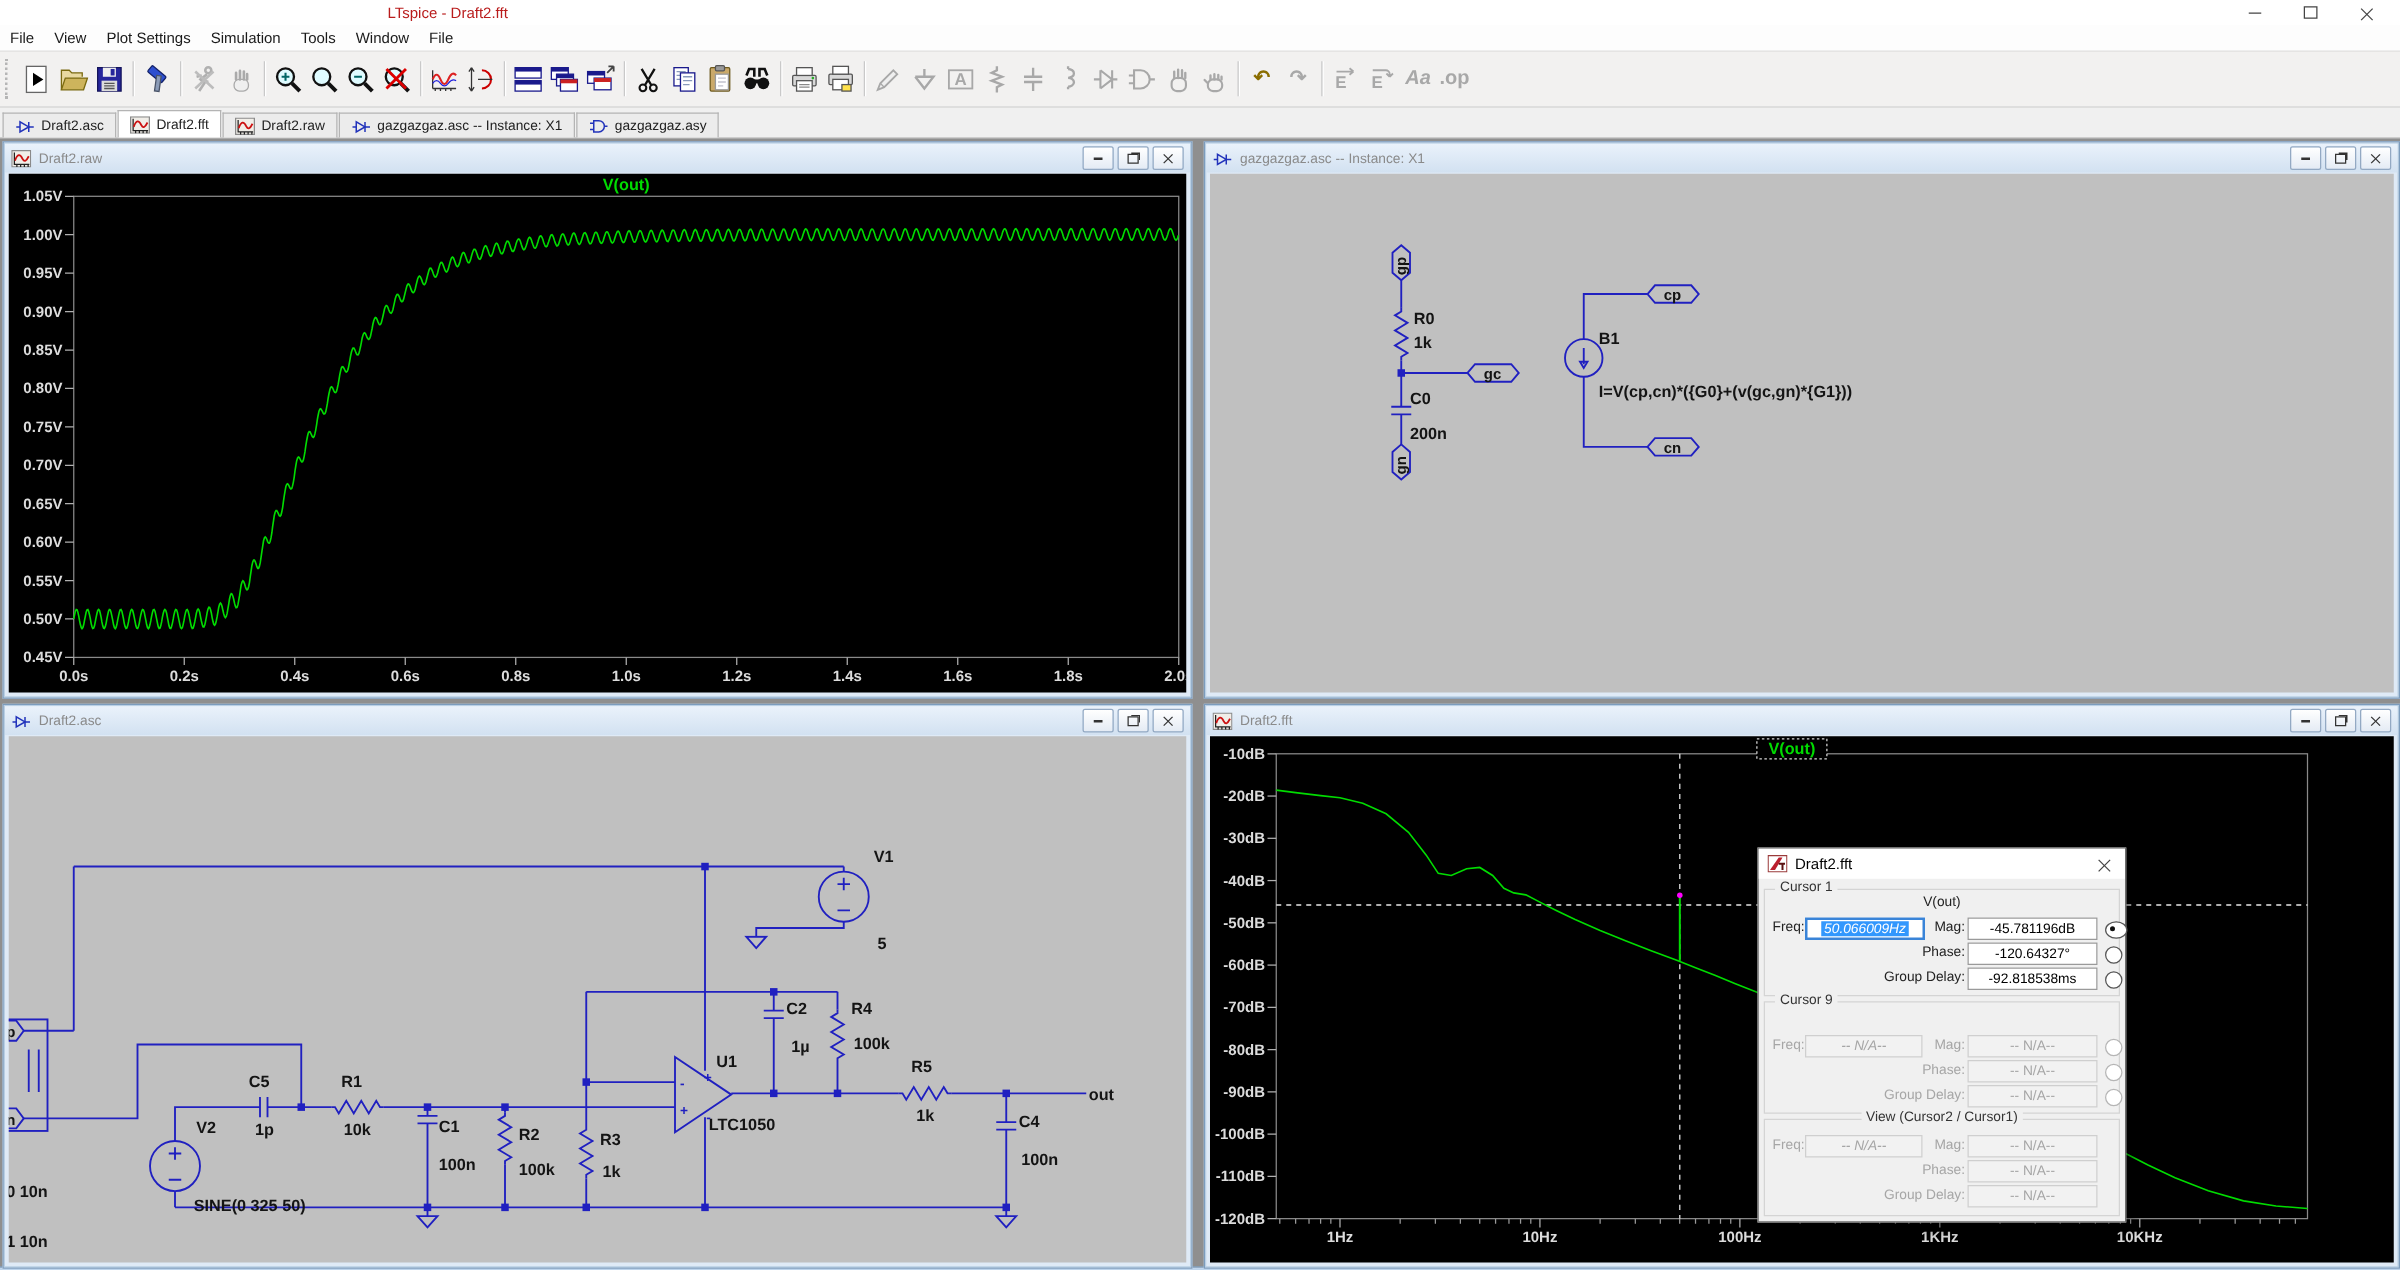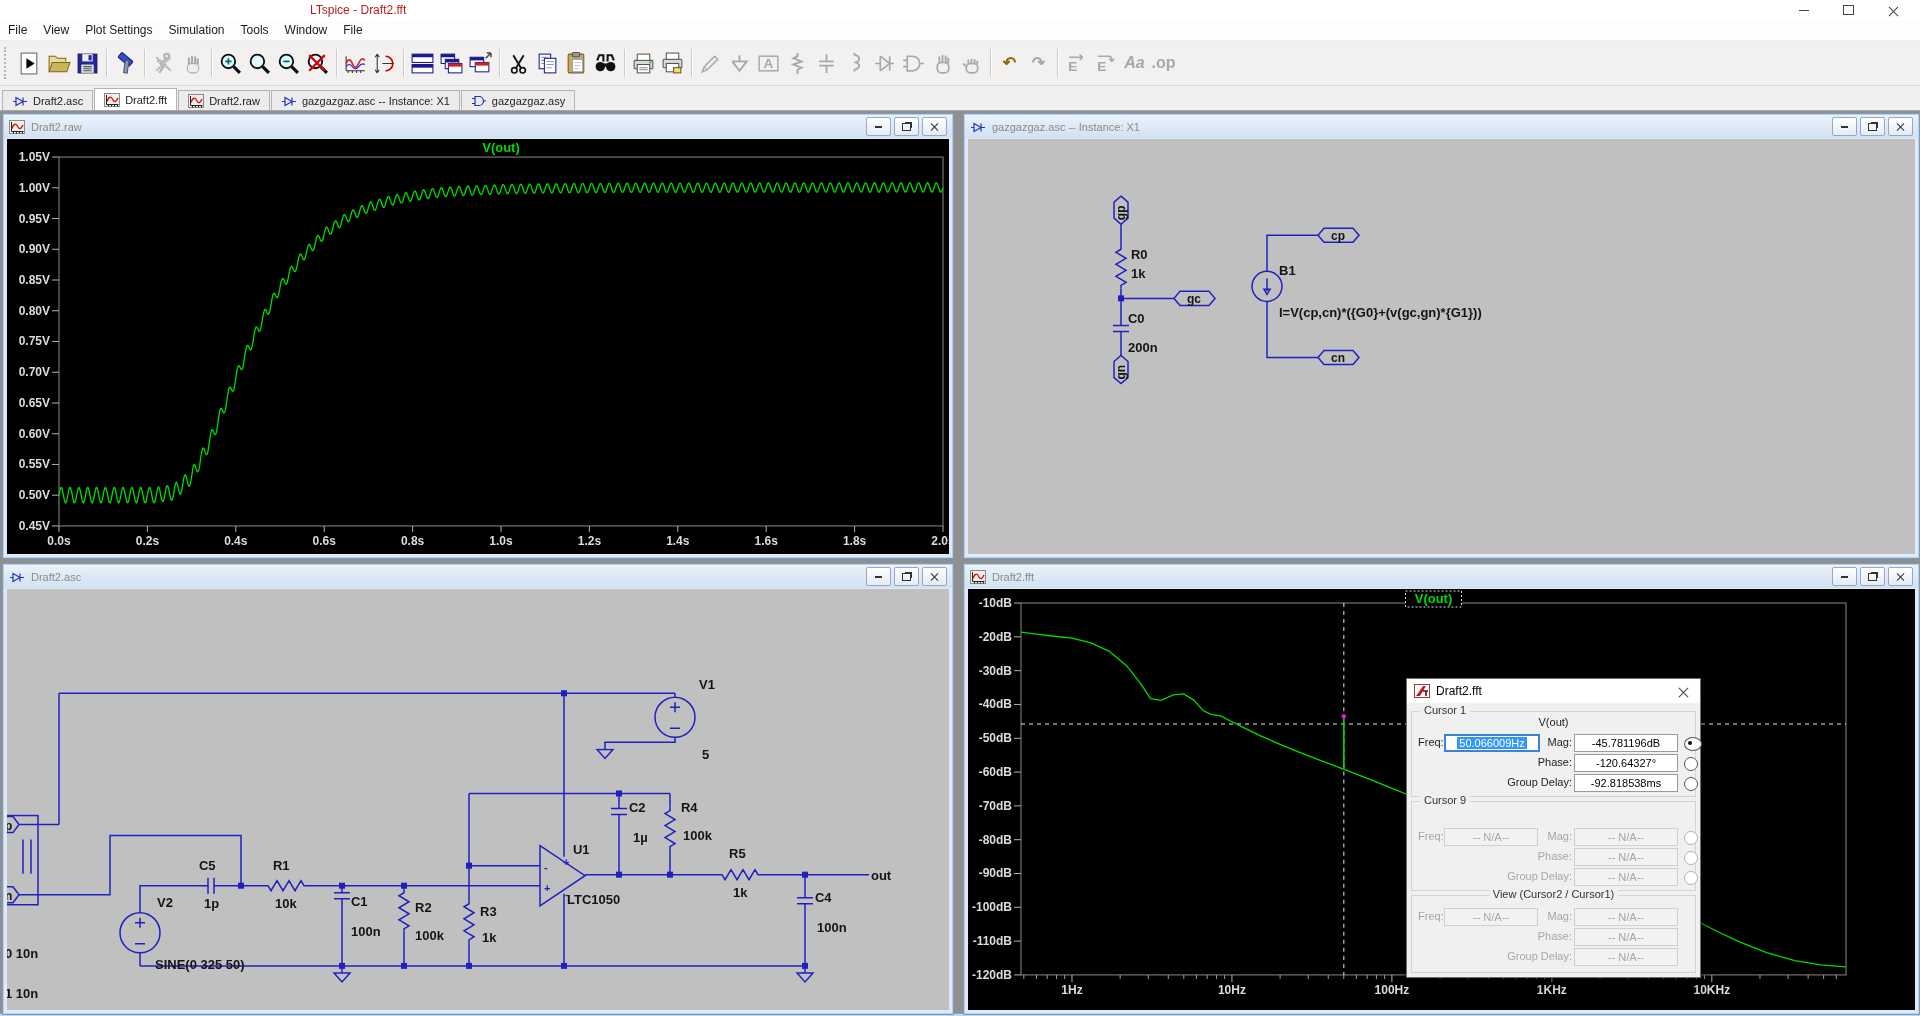--- a/index.html
+++ b/index.html
@@ -62,21 +62,21 @@
   #dlg-close{margin-left:auto;width:20px;display:flex;justify-content:center;}
   .grp{position:absolute;left:4px;right:4px;border:1px solid #d4d4d4;}
   .glabel{position:absolute;top:-8px;left:8px;background:#f0f0f0;padding:0 4px;color:#333;}
   .glabel.center{left:50%;transform:translateX(-50%);white-space:nowrap;}
   .drow{position:absolute;left:0;right:0;height:20px;}
   .flab{position:absolute;top:2px;color:#222;}
   .flab.dis{color:#a6a6a6;}
   .lab1{left:6px;}
   .lab2{left:84px;width:76px;text-align:right;}
   .fin{position:absolute;top:0;height:16px;line-height:16px;border:1px solid #9a9a9a;background:#fff;text-align:center;color:#000;}
-  .in1{left:32px;width:92px;}
+  .in1{left:32px;width:92px;font-style:italic;}
   .in2{left:162px;width:102px;}
   .fin.dis{background:#f2f2f2;border-color:#cfcfcf;color:#a6a6a6;}
   .fin.focus{border:2px solid #3a84d8;height:14px;line-height:14px;}
   .sel{background:#3297fd;color:#fff;padding:0 2px;}
   .radio{position:absolute;left:272px;top:3px;width:12px;height:12px;border:1px solid #555;border-radius:50%;background:#fff;}
   .radio.sel::after{content:"";position:absolute;left:3px;top:3px;width:4px;height:4px;border-radius:50%;background:#111;}
   .radio.dis{border-color:#b5b5b5;}
   .vout-center{position:absolute;left:0;right:0;top:4px;text-align:center;color:#222;}
 </style>
 </head>

